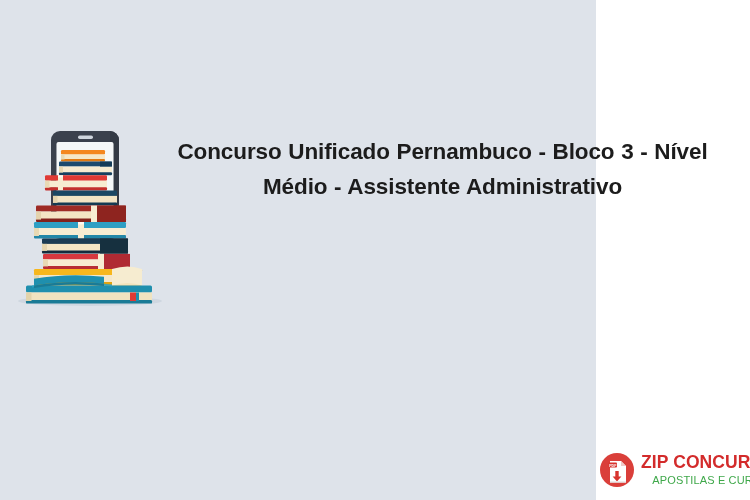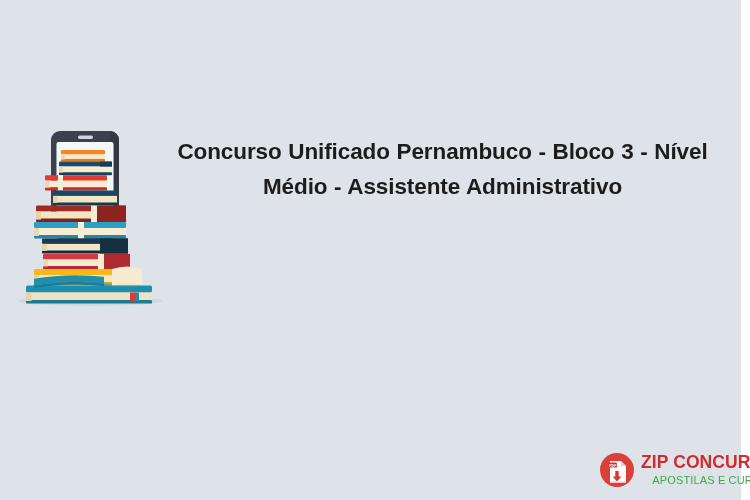--- a/index.html
+++ b/index.html
@@ -9,21 +9,21 @@
   }
   body {
     width: 750px;
     height: 500px;
     overflow: hidden;
     font-family: "Liberation Sans", sans-serif;
   }
 
   .banner {
     position: relative;
-    width: 741px;
+    width: 596px;
     height: 500px;
     background: #dee3ea;
     box-sizing: border-box;
   }
 
   
   .illustration {
     position: absolute;
     left: 12px;
     top: 118px;

